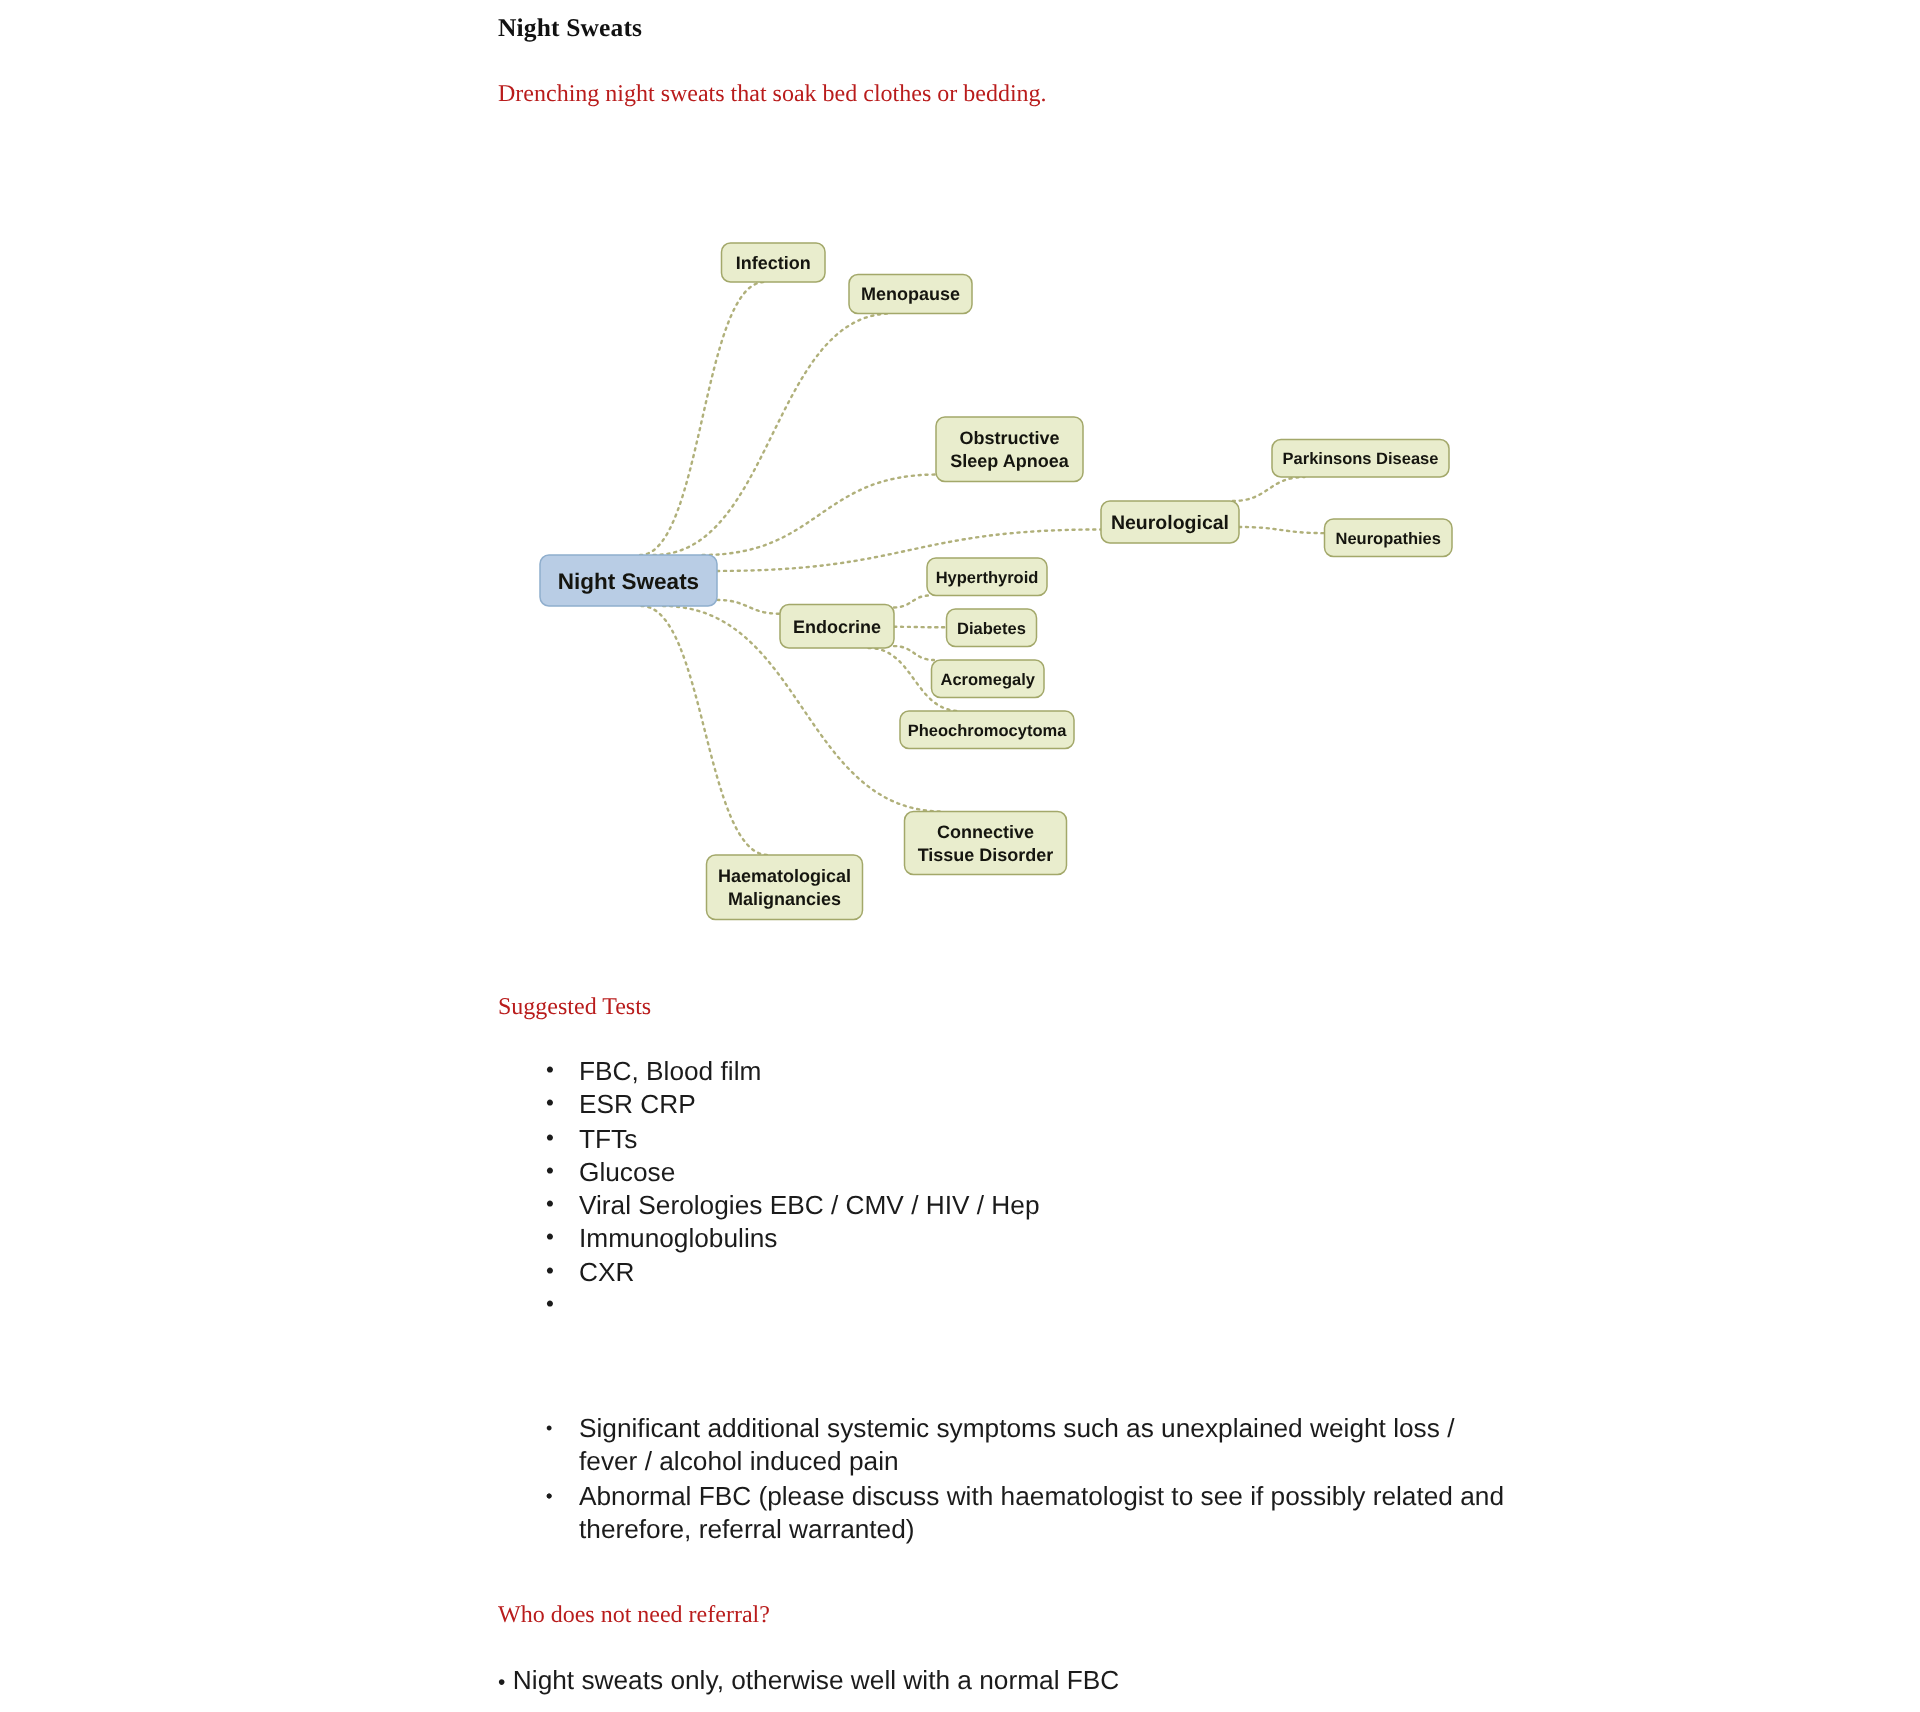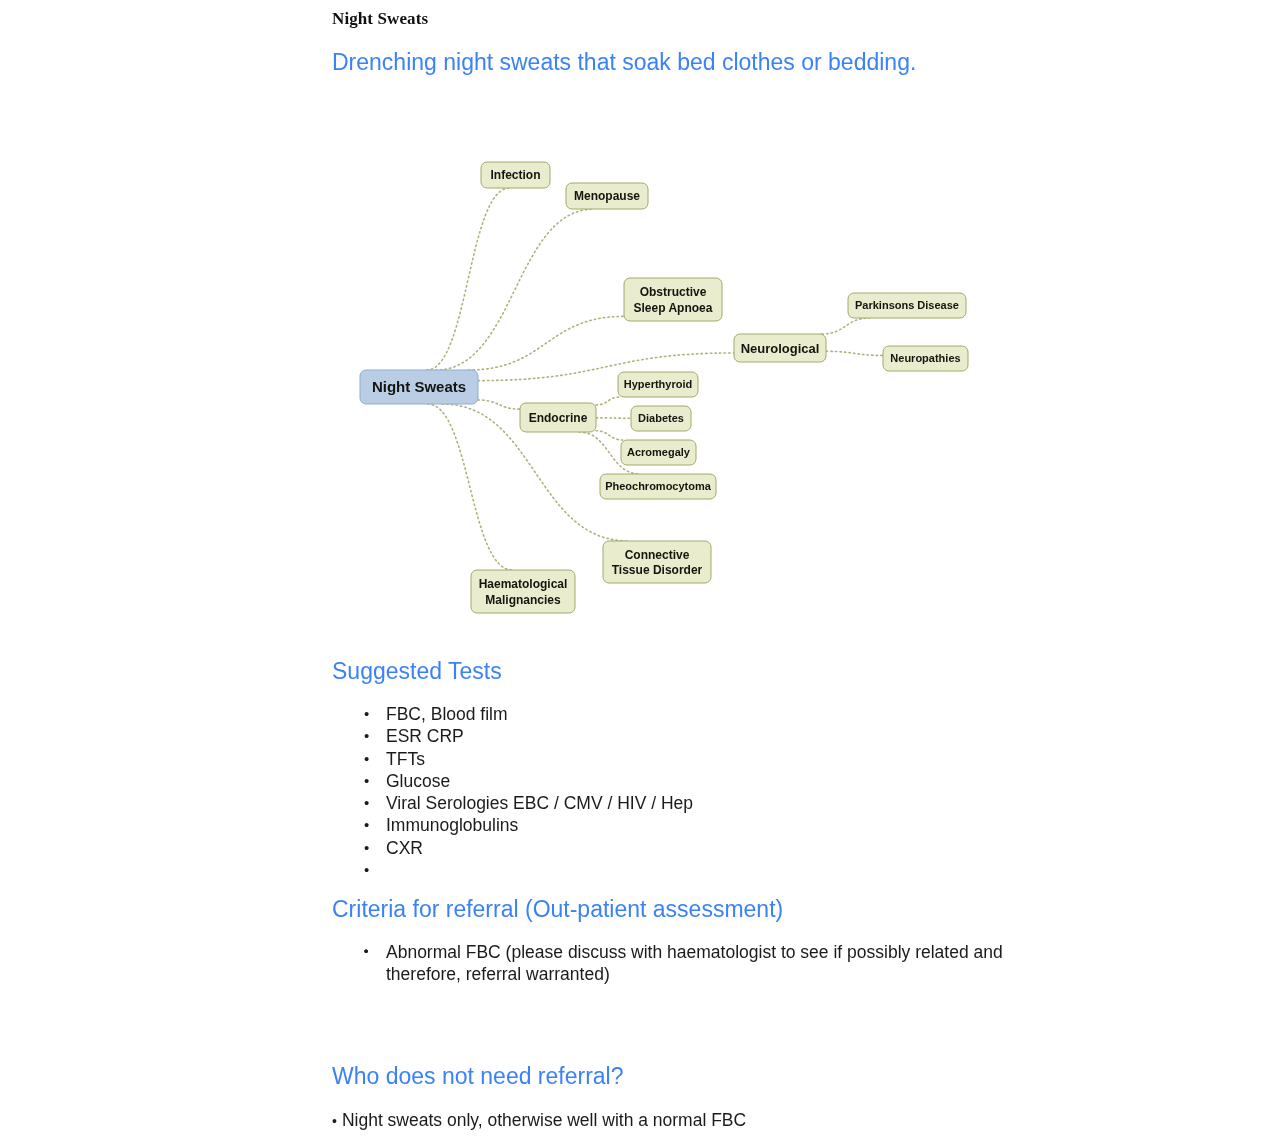--- a/index.html
+++ b/index.html
@@ -28,24 +28,24 @@
     left: 332px;
     top: 9px;
     font-family: "Liberation Serif", serif;
     font-weight: bold;
     font-size: 17px;
     letter-spacing: 0.1px;
     color: #111;
   }
   .para {
     position: absolute;
-    font-size: 23px;
+    font-size: 16px;
     line-height: 21px;
-    color: #3b82f6;
-    font-family: Liberation Sans, sans-serif;
+    color: #b91c1c;
+    font-family: Liberation Serif, serif;
   }
   .p-intro1 { left: 332px; top: 52px; width: 700px; }
   .p-intro2 { left: 332px; top: 94px; width: 640px; }
   .p-tests-head { left: 332px; top: 661px; }
   .p-criteria-head { left: 332px; top: 899px; width: 700px; }
   .p-who-head { left: 332px; top: 1066px; }
 
   
   ul.bullets {
     position: absolute;
@@ -202,23 +202,22 @@
       <li><span class="bullet-dot">•</span><span>FBC, Blood film</span></li>
       <li><span class="bullet-dot">•</span><span>ESR CRP</span></li>
       <li><span class="bullet-dot">•</span><span>TFTs</span></li>
       <li><span class="bullet-dot">•</span><span>Glucose</span></li>
       <li><span class="bullet-dot">•</span><span>Viral Serologies EBC / CMV / HIV / Hep</span></li>
       <li><span class="bullet-dot">•</span><span>Immunoglobulins</span></li>
       <li><span class="bullet-dot">•</span><span>CXR</span></li>
       <li><span class="bullet-dot">•</span></li>
     </ul>
 
-  <div class="para p-criteria-head">Criteria for referral (Out-patient assessment)</div>
   <ul class="bullets criteria-list" id="criteria-list">
-      <li><span class="bullet-dot">•</span></li>
+      <li><span class="bullet-dot">•</span><span>Significant additional systemic symptoms such as unexplained weight loss / fever / alcohol induced pain</span></li>
       <li><span class="bullet-dot">•</span></li>
       <li><span class="bullet-dot">•</span><span>Abnormal FBC (please discuss with haematologist to see if possibly related and therefore, referral warranted)</span></li>
     </ul>
 
   <div class="para p-who-head">Who does not need referral?</div>
   <div class="final-line">
     <span class="bullet-dot">•</span><span>Night sweats only, otherwise well with a normal FBC</span>
   </div>
 
 </div>

